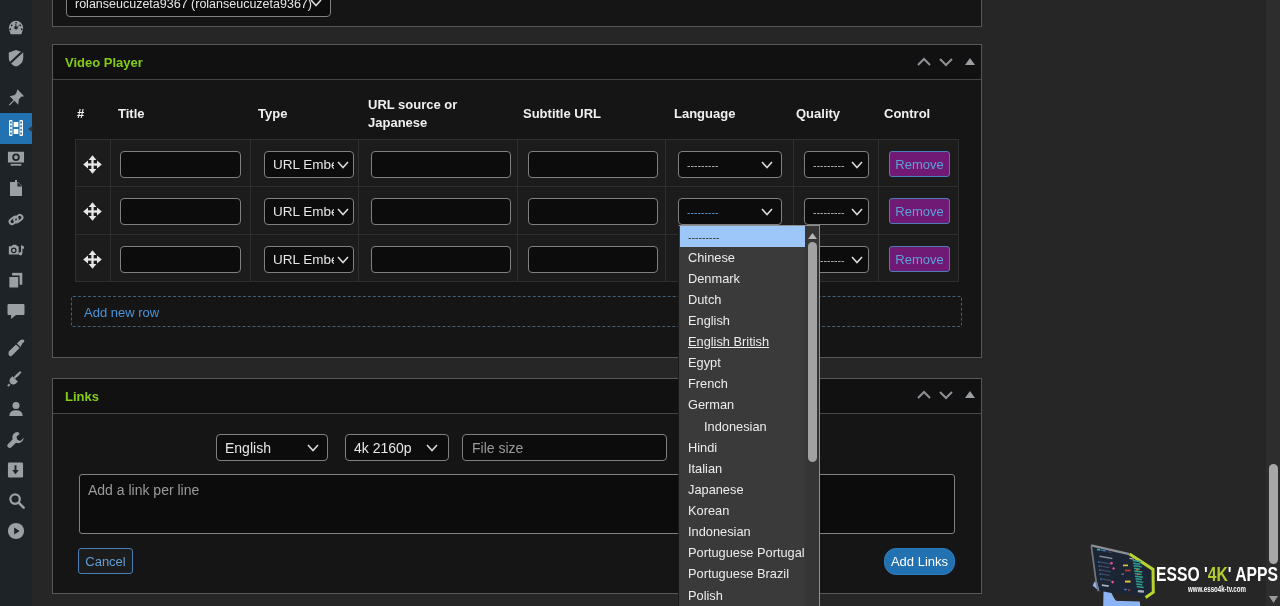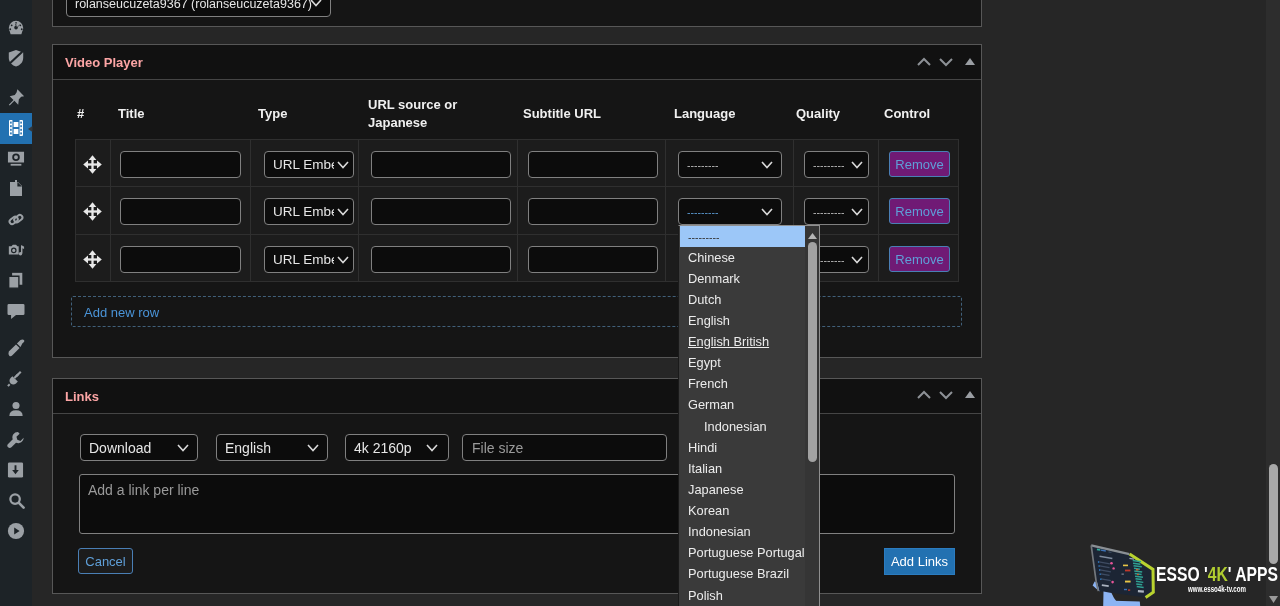--- a/index.html
+++ b/index.html
@@ -3,21 +3,21 @@
 <meta charset="utf-8">
 <style>
   * { margin:0; padding:0; box-sizing:border-box; }
   html,body { width:1280px; height:606px; overflow:hidden; background:#262626;
     font-family:"Liberation Sans", sans-serif; }
   #page { position:relative; width:1280px; height:606px; background:#262626; overflow:hidden; }
   .abs { position:absolute; }
   
   .mbox { position:absolute; left:52px; width:930px; background:#151515; border:1px solid #575757; }
   .mhead { position:absolute; left:0; top:0; right:0; height:35px; background:#111111; border-bottom:1px solid #454545; }
-  .mtitle { position:absolute; left:12px; top:10px; font-size:13px; font-weight:bold; color:#fca5a5; }
+  .mtitle { position:absolute; left:12px; top:10px; font-size:13px; font-weight:bold; color:#84cc16; }
   
   .inp, .sel { position:absolute; background:#0c0c0c; border:1px solid #808080; border-radius:4px;
     color:#e6e6e6; font-size:14px; }
   .sel .txt { position:absolute; left:8px; top:0; bottom:0; display:flex; align-items:center;
     white-space:nowrap; overflow:hidden; }
   .chev { position:absolute; top:50%; margin-top:-4px; width:12px; height:8px; }
   .dash { letter-spacing:0px; }
   
   .hline { position:absolute; height:1px; background:#2f2f2f; }
   .vline { position:absolute; width:1px; background:#2f2f2f; }
@@ -194,46 +194,40 @@
 
   <div class="abs" style="left:71px;top:296px;width:891px;height:31px;border:1px dashed #41607a;border-radius:2px;"></div>
   <div class="abs" style="left:84px;top:305px;width:891px;text-align:left;color:#4a94d8;font-size:13px;">Add new row</div>
 
   <div class="mbox" id="lbox" style="top:378px;height:216px;">
     <div class="mhead">
         <div class="mtitle">Links</div>
       </div>
   </div>
 
-  <div class="sel" style="left:80px;top:434px;width:118px;height:27px;">
-      <div class="txt">Download</div>
-      <svg class="chev" style="right:8px;" viewBox="0 0 12 8">
-        <path d="M1 1 L6 6.5 L11 1" stroke="#d9d9d9" stroke-width="1.6" fill="none"></path>
-      </svg>
-    </div>
   <div class="sel" style="left:216px;top:434px;width:112px;height:27px;">
       <div class="txt">English</div>
       <svg class="chev" style="right:8px;" viewBox="0 0 12 8">
         <path d="M1 1 L6 6.5 L11 1" stroke="#d9d9d9" stroke-width="1.6" fill="none"></path>
       </svg>
     </div>
   <div class="sel" style="left:345px;top:434px;width:104px;height:27px;">
       <div class="txt">4k 2160p</div>
       <svg class="chev" style="right:10px;" viewBox="0 0 12 8">
         <path d="M1 1 L6 6.5 L11 1" stroke="#d9d9d9" stroke-width="1.6" fill="none"></path>
       </svg>
     </div>
   <div class="inp" style="left:462px;top:434px;width:205px;height:27px;">
       <div class="abs" style="left:9px;top:0;height:25px;display:flex;align-items:center;font-size:14px;color:#9a9a9a;">File size</div>
     </div>
   <div class="inp" style="left:79px;top:474px;width:876px;height:60px;border-radius:3px;">
       <div class="abs" style="left:8px;top:7px;color:#9a9a9a;font-size:14px;">Add a link per line</div>
     </div>
   <div class="abs" style="left:78px;top:548px;width:55px;height:26px;background:#1c1c1c;border:1px solid #4a7fb5;border-radius:3px;color:#5f9fd8;font-size:13px;display:flex;align-items:center;justify-content:center;">Cancel</div>
-  <div class="abs" style="left:884px;top:548px;width:71px;height:27px;background:#2271b1;border:1px solid #2b7cc0;border-radius:0;color:#fff;font-size:13px;display:flex;align-items:center;justify-content:center;">Add Links</div>
+  <div class="abs" style="left:884px;top:548px;width:71px;height:27px;background:#2271b1;border:1px solid #2b7cc0;border-radius:12px;color:#fff;font-size:13px;display:flex;align-items:center;justify-content:center;">Add Links</div>
 
   <div id="ddl">
     <div class="it hi" style="top:0px;"><span class="dash" style="font-size:10.5px;">---------</span></div>
     <div class="it" style="top:21px;">Chinese</div>
     <div class="it" style="top:42px;">Denmark</div>
     <div class="it" style="top:63px;">Dutch</div>
     <div class="it" style="top:84px;">English</div>
     <div class="it" style="top:105px;text-decoration:underline;">English British</div>
     <div class="it" style="top:126px;">Egypt</div>
     <div class="it" style="top:147px;">French</div>

